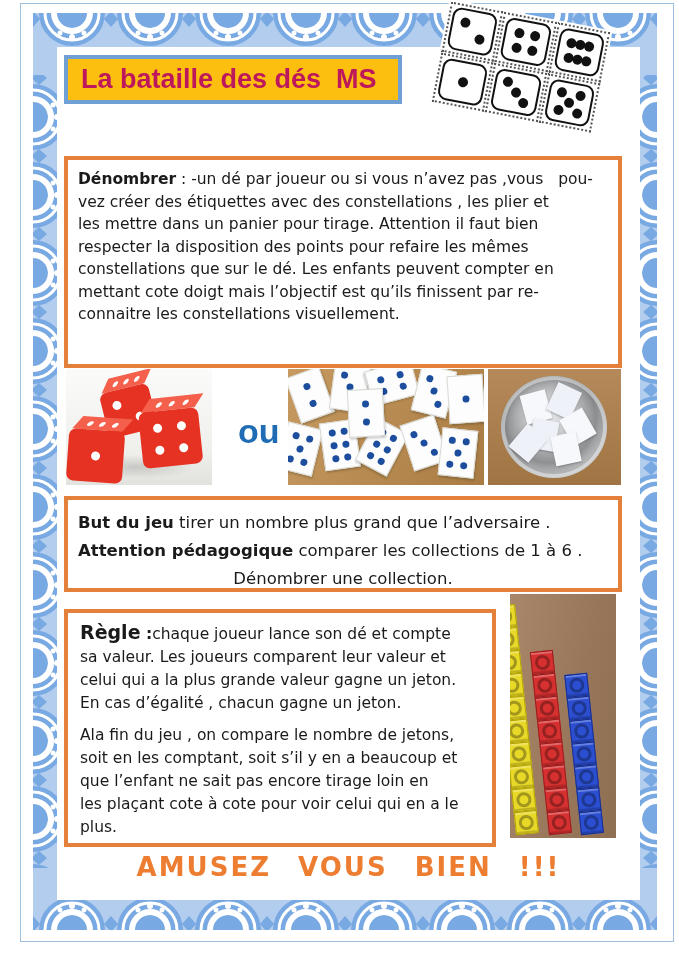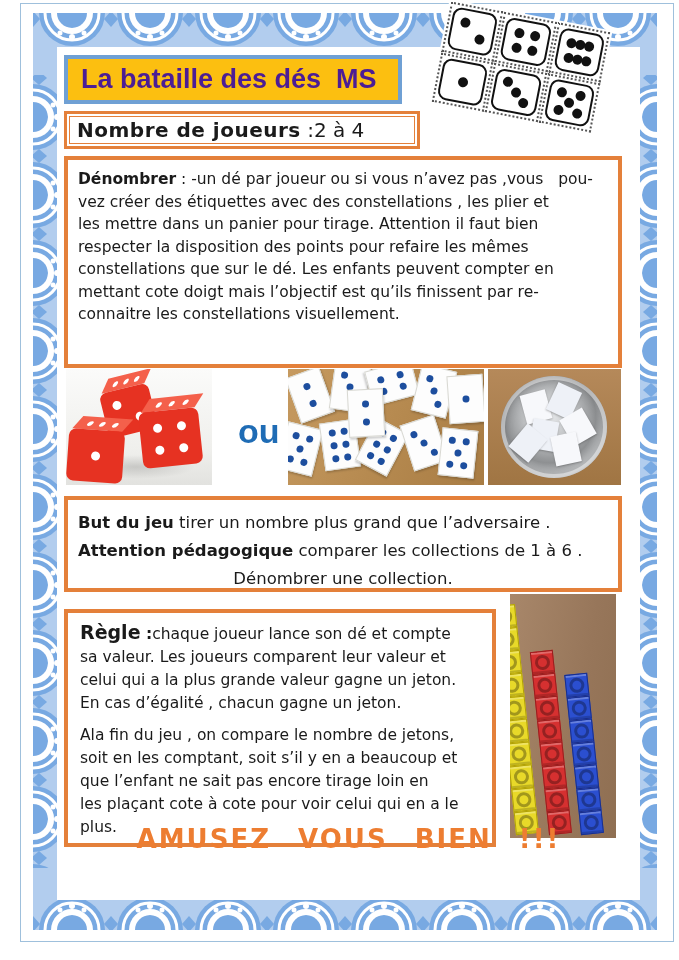--- a/index.html
+++ b/index.html
@@ -6,36 +6,36 @@
   .page{position:relative;width:679px;height:960px;background:#ffffff;overflow:hidden;
         font-family:"DejaVu Sans",sans-serif;color:#1a1a1a;}
   .abs{position:absolute;}
   .border-svg{position:absolute;left:0;top:0;z-index:0;}
   .panel{position:absolute;left:57px;top:47px;width:583px;height:853px;background:#fff;z-index:1;}
   .z2{z-index:2;}
   .pre{white-space:pre;}
   
   .title-box{left:64px;top:55px;width:338px;height:49px;background:#fcbf10;border:4px solid #6fa0d4;
              box-sizing:border-box;display:flex;align-items:center;padding-left:13px;
-             font-family:"Liberation Sans",sans-serif;font-weight:bold;font-size:27px;color:#4c1d95;}
+             font-family:"Liberation Sans",sans-serif;font-weight:bold;font-size:27px;color:#be185d;}
   
   .obox{border:4px solid #e4803a;background:#fff;box-sizing:border-box;}
   .players-box{left:64px;top:111px;width:356px;height:38px;border-width:3px;
                box-shadow:inset 0 0 0 2px #fff,inset 0 0 0 3px #e4803a;
                display:flex;align-items:center;padding-left:10px;font-size:20px;}
   .players-box b{letter-spacing:0.5px;}
   .materiel-box{left:64px;top:156px;width:558px;height:212px;padding:8px 0 0 10px;font-size:15.5px;line-height:22.5px;}
   .but-box{left:64px;top:496px;width:558px;height:96px;padding:9px 0 0 10px;font-size:16.5px;line-height:28px;}
   .regle-box{left:64px;top:609px;width:432px;height:238px;padding:8px 0 0 12px;font-size:15.5px;line-height:23px;}
   .regle-box .lead{font-size:19px;}
   .gap{height:9px;}
   .center-line{text-align:center;padding-right:10px;}
   .or-label{left:238px;top:412px;font-family:"Liberation Sans",sans-serif;font-weight:bold;
             font-size:34px;color:#1f6cb5;}
-  .footer-text{left:57px;top:824px;width:583px;text-align:center;font-weight:bold;font-size:26px;
+  .footer-text{left:57px;top:852px;width:583px;text-align:center;font-weight:bold;font-size:26px;
                color:#ed7d31;letter-spacing:2px;word-spacing:16px;}
   
   .photo{overflow:hidden;}
   .red-dice-photo{left:66px;top:369px;width:146px;height:116px;background:linear-gradient(#fbfbfa 0%,#efefec 70%,#e2e2df 100%);}
   .rd-shadow{position:absolute;left:10px;top:86px;width:120px;height:24px;border-radius:50%;
              background:radial-gradient(ellipse at center,rgba(0,0,0,.14) 0%,rgba(0,0,0,0) 70%);}
   .rdie{position:absolute;}
   .rtop{background:#f4604b;transform:skewX(-38deg);position:relative;}
   .rfront{background:#e63222;border-radius:7px;position:relative;}
   .pip{position:absolute;border-radius:50%;transform:translate(-50%,-50%);}
@@ -97,23 +97,20 @@
     <rect x="33" y="13" width="624" height="62" fill="url(#pbT)"></rect>
     <rect x="33" y="868" width="624" height="62" fill="url(#pbB)"></rect>
   </svg>
 
   <div class="panel"></div>
 
   <div class="abs z2 title-box pre">
     <span class="pre">La bataille des dés  MS</span>
   </div>
 
-  <div class="abs z2 obox players-box pre">
-    <b>Nombre de joueurs</b><span class="pre"> :2 à 4</span>
-  </div>
 
   <div class="abs z2 obox materiel-box">
     <div class="pre"><b>Dénombrer</b><span class="pre"> : </span><span class="pre">-un dé par joueur ou si vous n’avez pas ,vous   pou-</span></div>
     <div class="pre">vez créer des étiquettes avec des constellations , les plier et</div>
     <div class="pre">les mettre dans un panier pour tirage. Attention il faut bien</div>
     <div class="pre">respecter la disposition des points pour refaire les mêmes</div>
     <div class="pre">constellations que sur le dé. Les enfants peuvent compter en</div>
     <div class="pre">mettant cote doigt mais l’objectif est qu’ils finissent par re-</div>
     <div class="pre">connaitre les constellations visuellement.</div>
     <div class="gap"></div>

